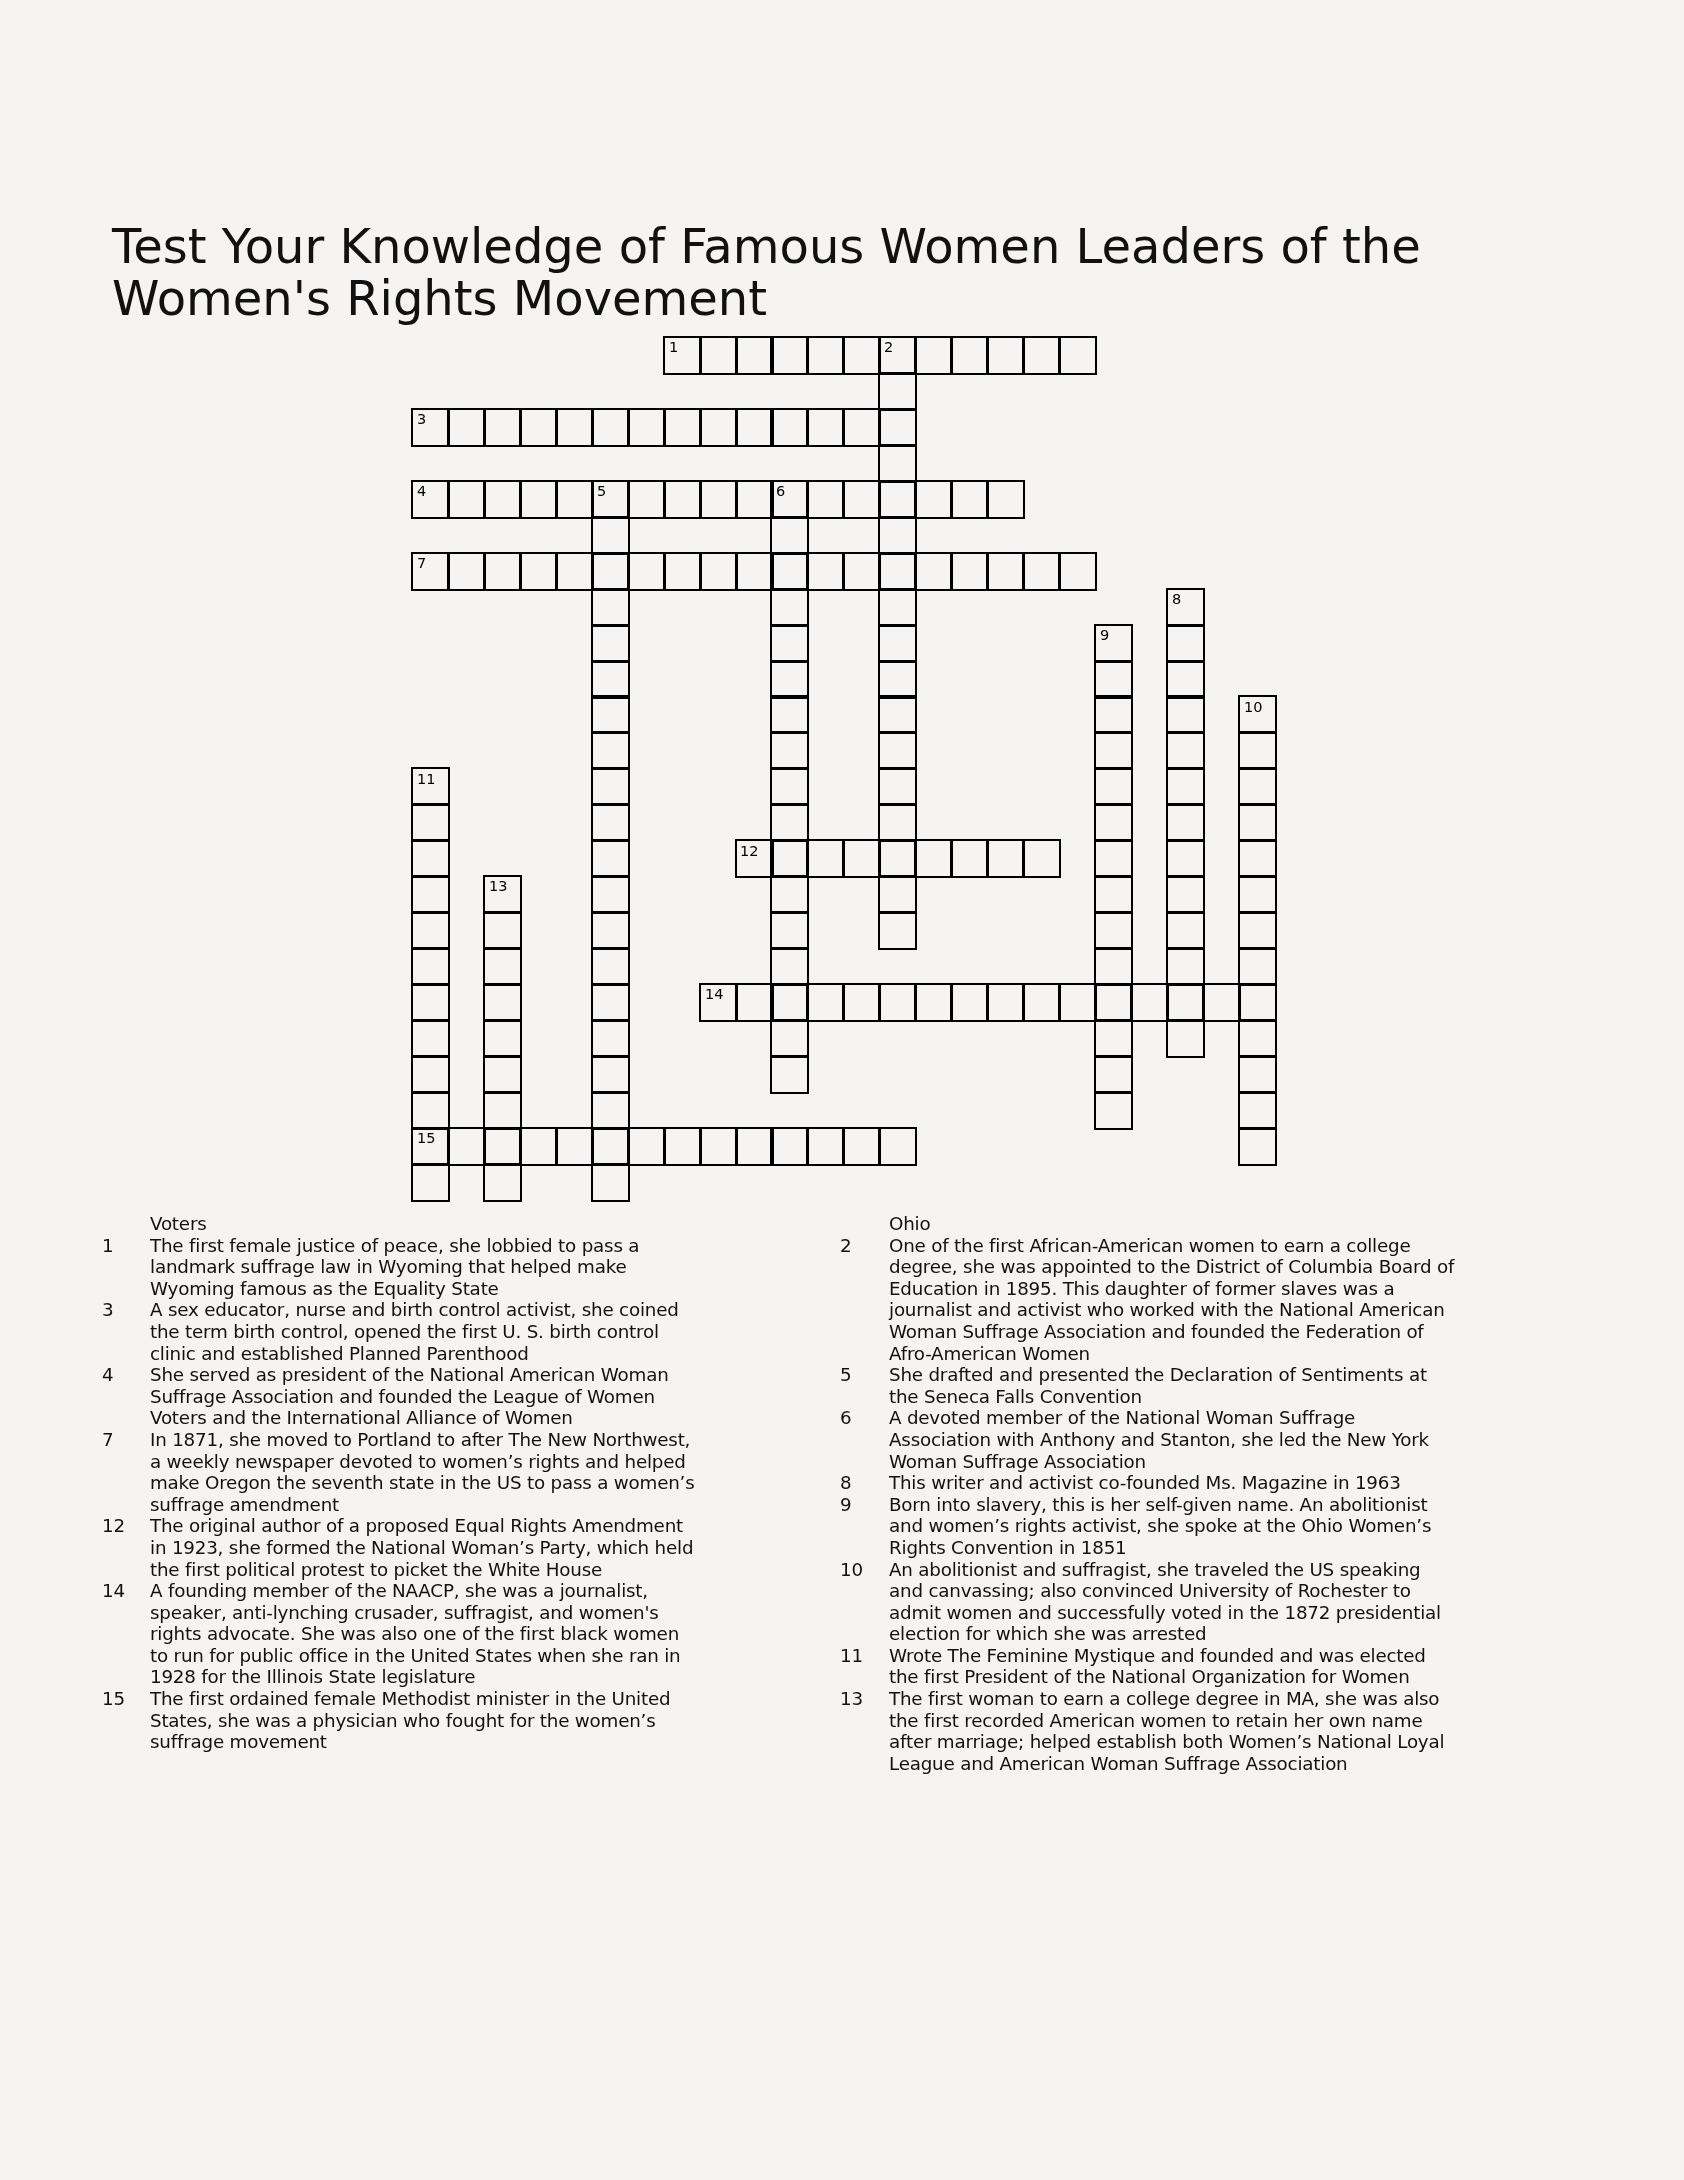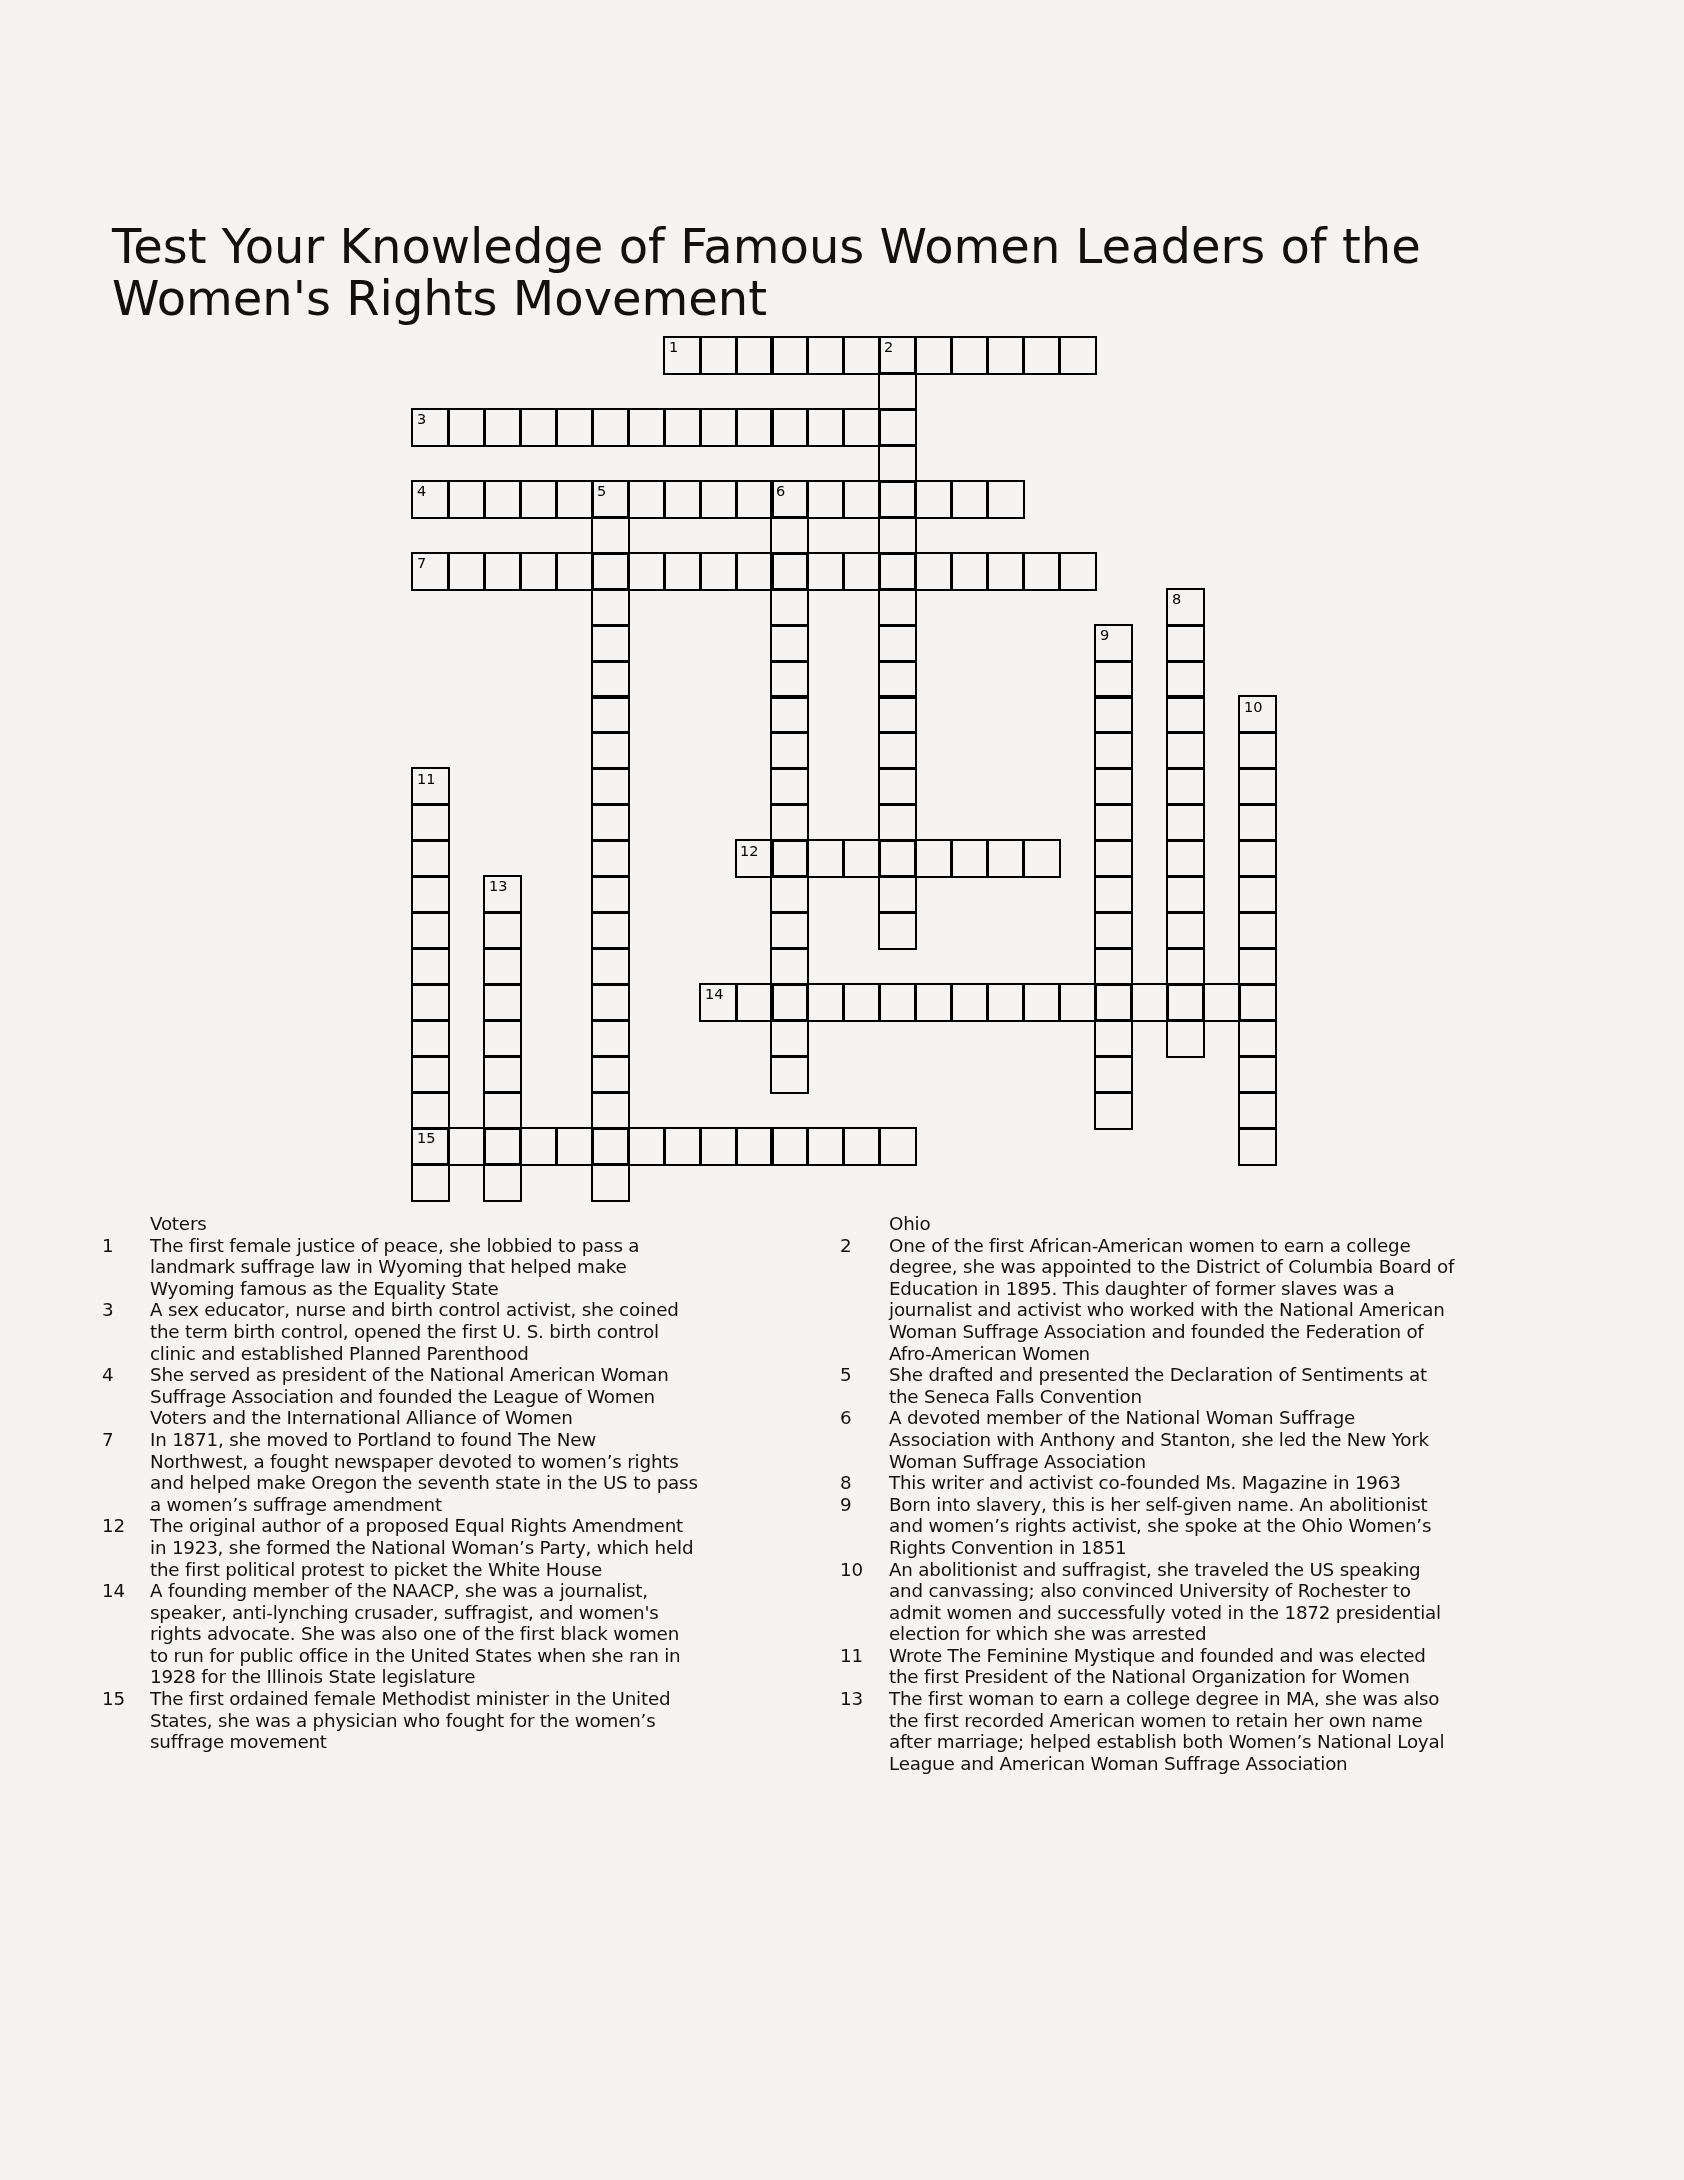--- a/index.html
+++ b/index.html
@@ -301,21 +301,21 @@
       <div class="clue-row">
         <div class="clue-num">3</div>
         <div class="clue-txt">A sex educator, nurse and birth control activist, she coined the term birth control, opened the first U. S. birth control clinic and established Planned Parenthood</div>
       </div>
       <div class="clue-row">
         <div class="clue-num">4</div>
         <div class="clue-txt">She served as president of the National American Woman Suffrage Association and founded the League of Women Voters and the International Alliance of Women</div>
       </div>
       <div class="clue-row">
         <div class="clue-num">7</div>
-        <div class="clue-txt">In 1871, she moved to Portland to found The New Northwest, a fought newspaper devoted to women’s rights and helped make Oregon the seventh state in the US to pass a women’s suffrage amendment</div>
+        <div class="clue-txt">In 1871, she moved to Portland to after The New Northwest, a weekly newspaper devoted to women’s rights and helped make Oregon the seventh state in the US to pass a women’s suffrage amendment</div>
       </div>
       <div class="clue-row">
         <div class="clue-num">12</div>
         <div class="clue-txt">The original author of a proposed Equal Rights Amendment in 1923, she formed the National Woman’s Party, which held the first political protest to picket the White House</div>
       </div>
       <div class="clue-row">
         <div class="clue-num">14</div>
         <div class="clue-txt">A founding member of the NAACP, she was a journalist, speaker, anti-lynching crusader, suffragist, and women's rights advocate. She was also one of the first black women to run for public office in the United States when she ran in 1928 for the Illinois State legislature</div>
       </div>
       <div class="clue-row">

